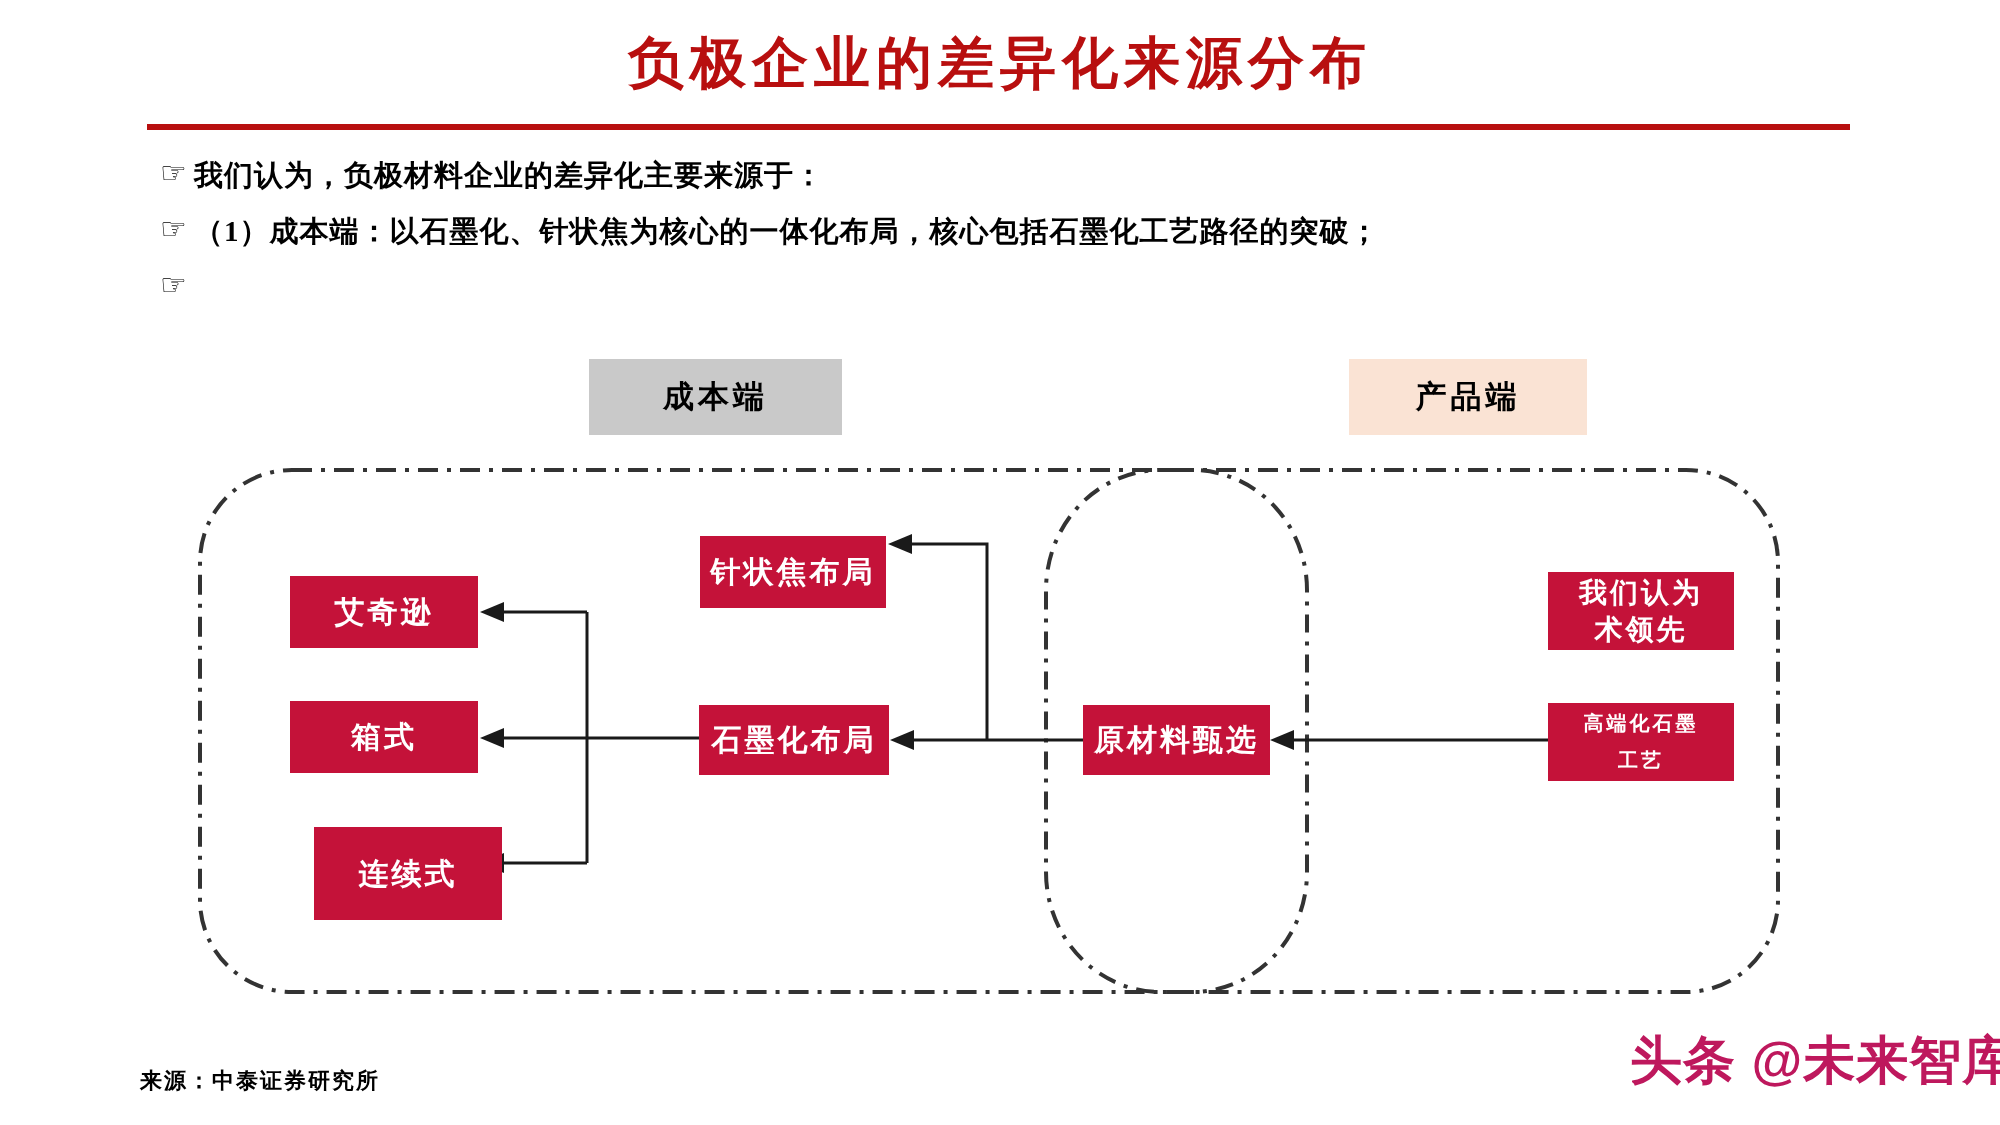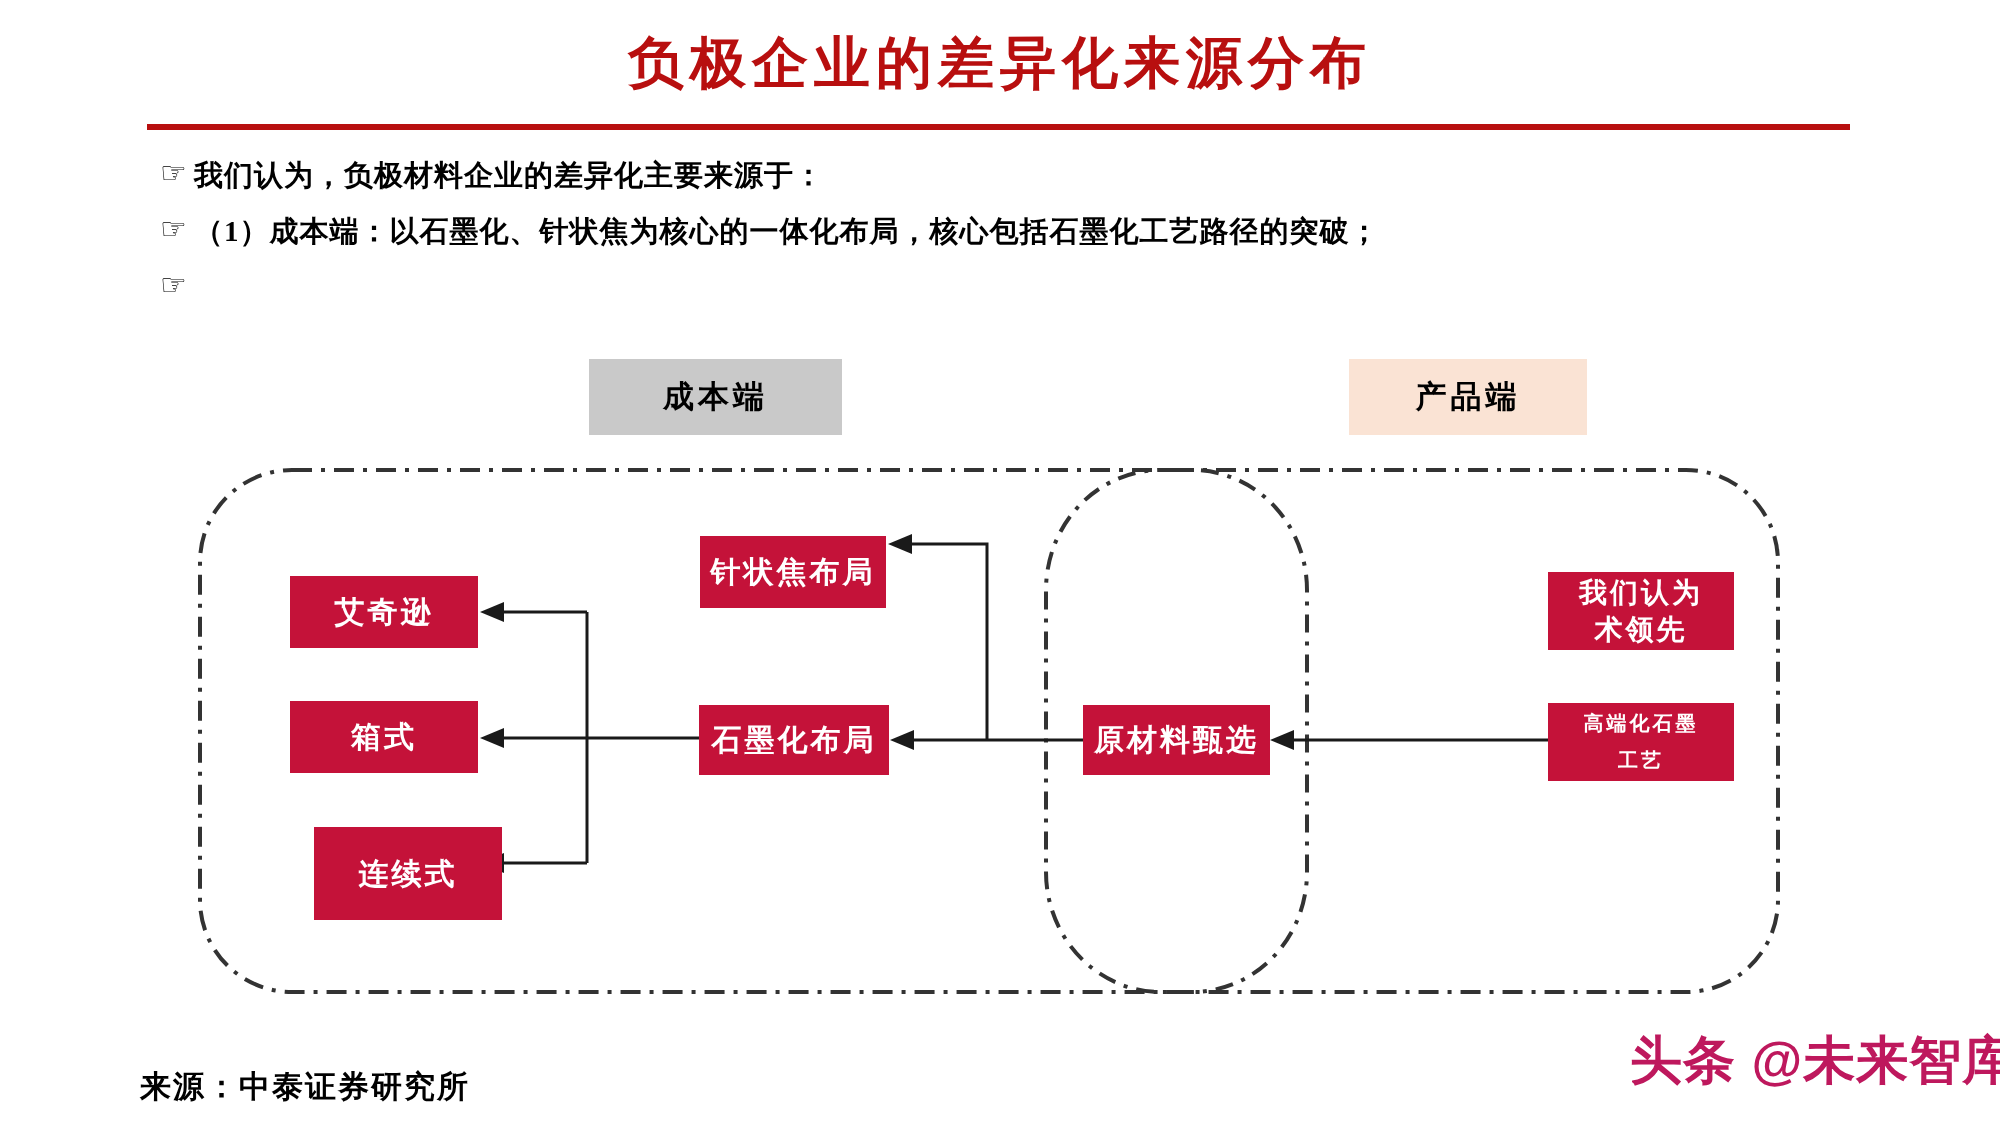--- a/index.html
+++ b/index.html
@@ -68,21 +68,21 @@
   .n-acheson{left:290px;top:576px;width:188px;height:72px;}
   .n-box{left:290px;top:701px;width:188px;height:72px;}
   .n-continuous{left:290px;top:827px;width:188px;height:93px;margin-left:24px;}
   .n-graph{left:699px;top:705px;width:190px;height:70px;}
   .n-raw{left:1083px;top:705px;width:187px;height:70px;}
   .n-silicon{left:1548px;top:572px;width:186px;height:78px;font-size:28px;line-height:37px;}
   .n-highend{left:1548px;top:703px;width:186px;height:78px;font-size:20px;line-height:37px;}
   
   .source-note{
     left:140px;top:1066px;
-    font-size:31px;font-weight:bold;color:#000;
+    font-size:22px;font-weight:bold;color:#000;
     letter-spacing:2px;
   }
   .watermark{
     left:1590px;top:1026px;width:400px;
     font-family:"Liberation Sans","DejaVu Sans",sans-serif;
     font-size:52px;font-weight:bold;color:#be185d;
     letter-spacing:1px;
     white-space:nowrap;
     margin-left:40px;
   }

